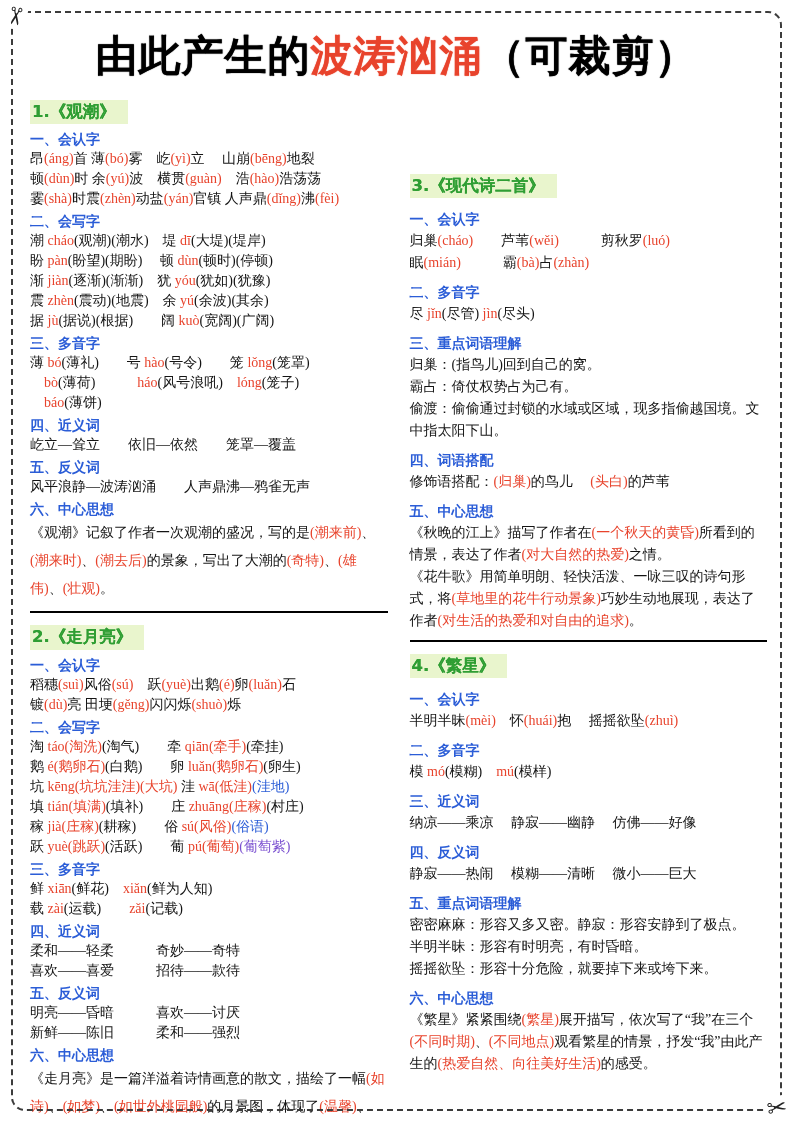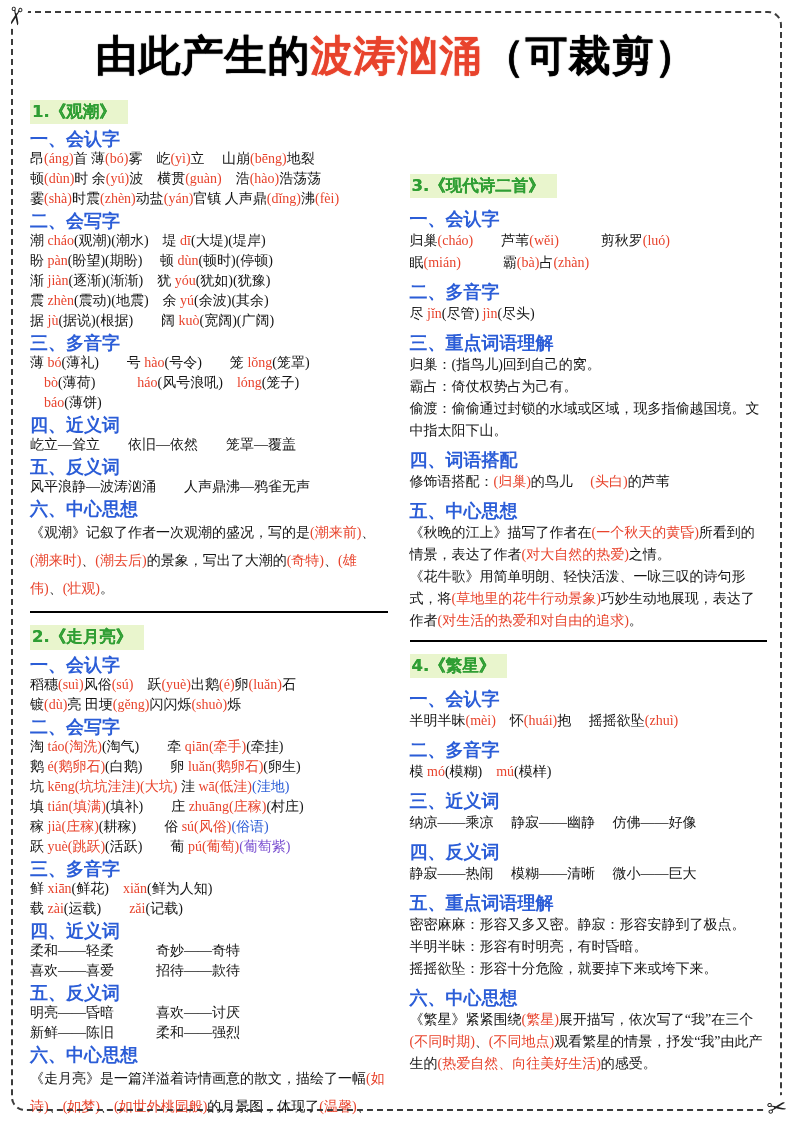--- a/index.html
+++ b/index.html
@@ -16,21 +16,21 @@
          font-family:"DejaVu Sans","Liberation Sans",sans-serif;color:#000;
          text-shadow:0 0 1px currentColor}
   .title .red{color:var(--red);text-shadow:0 0 1px currentColor}
   .content{display:flex;align-items:center;padding:14px 18px 0 22px;height:calc(100% - 96px)}
   .col{flex:1 1 0;padding:0 8px;min-width:0}
   .vdivider{width:0;border-left:2px dashed #555;margin:2px 2px 16px 2px}
   .sec-header{display:inline-block;background:var(--header_bg);color:var(--green);
               font-weight:bold;font-size:16.5px;line-height:1.35;padding:1px 12px 1px 2px;
               margin:2px 0 3px;font-family:"DejaVu Sans","Liberation Sans",sans-serif;
               text-shadow:0 0 0.5px currentColor}
-  .subhead{color:var(--blue);font-weight:bold;font-size:18px;line-height:20px;margin-top:2px;
+  .subhead{color:var(--blue);font-weight:bold;font-size:14px;line-height:20px;margin-top:2px;
            font-family:"DejaVu Sans","Liberation Sans",sans-serif}
   .line{font-size:14px;line-height:20px;white-space:pre;color:var(--black)}
   .para{font-size:14px;line-height:28px;white-space:pre-wrap;color:var(--black)}
   .c-k{color:var(--black)} .c-r{color:var(--red)} .c-b{color:var(--blue)}
   .c-p{color:var(--purple)}
   .section-divider{border-top:2px solid #000;margin:8px 0 10px}
   .loose .line,.loose .para{line-height:22px}
   .loose .subhead{margin-top:7px;line-height:22px}
 </style>
 </head>

